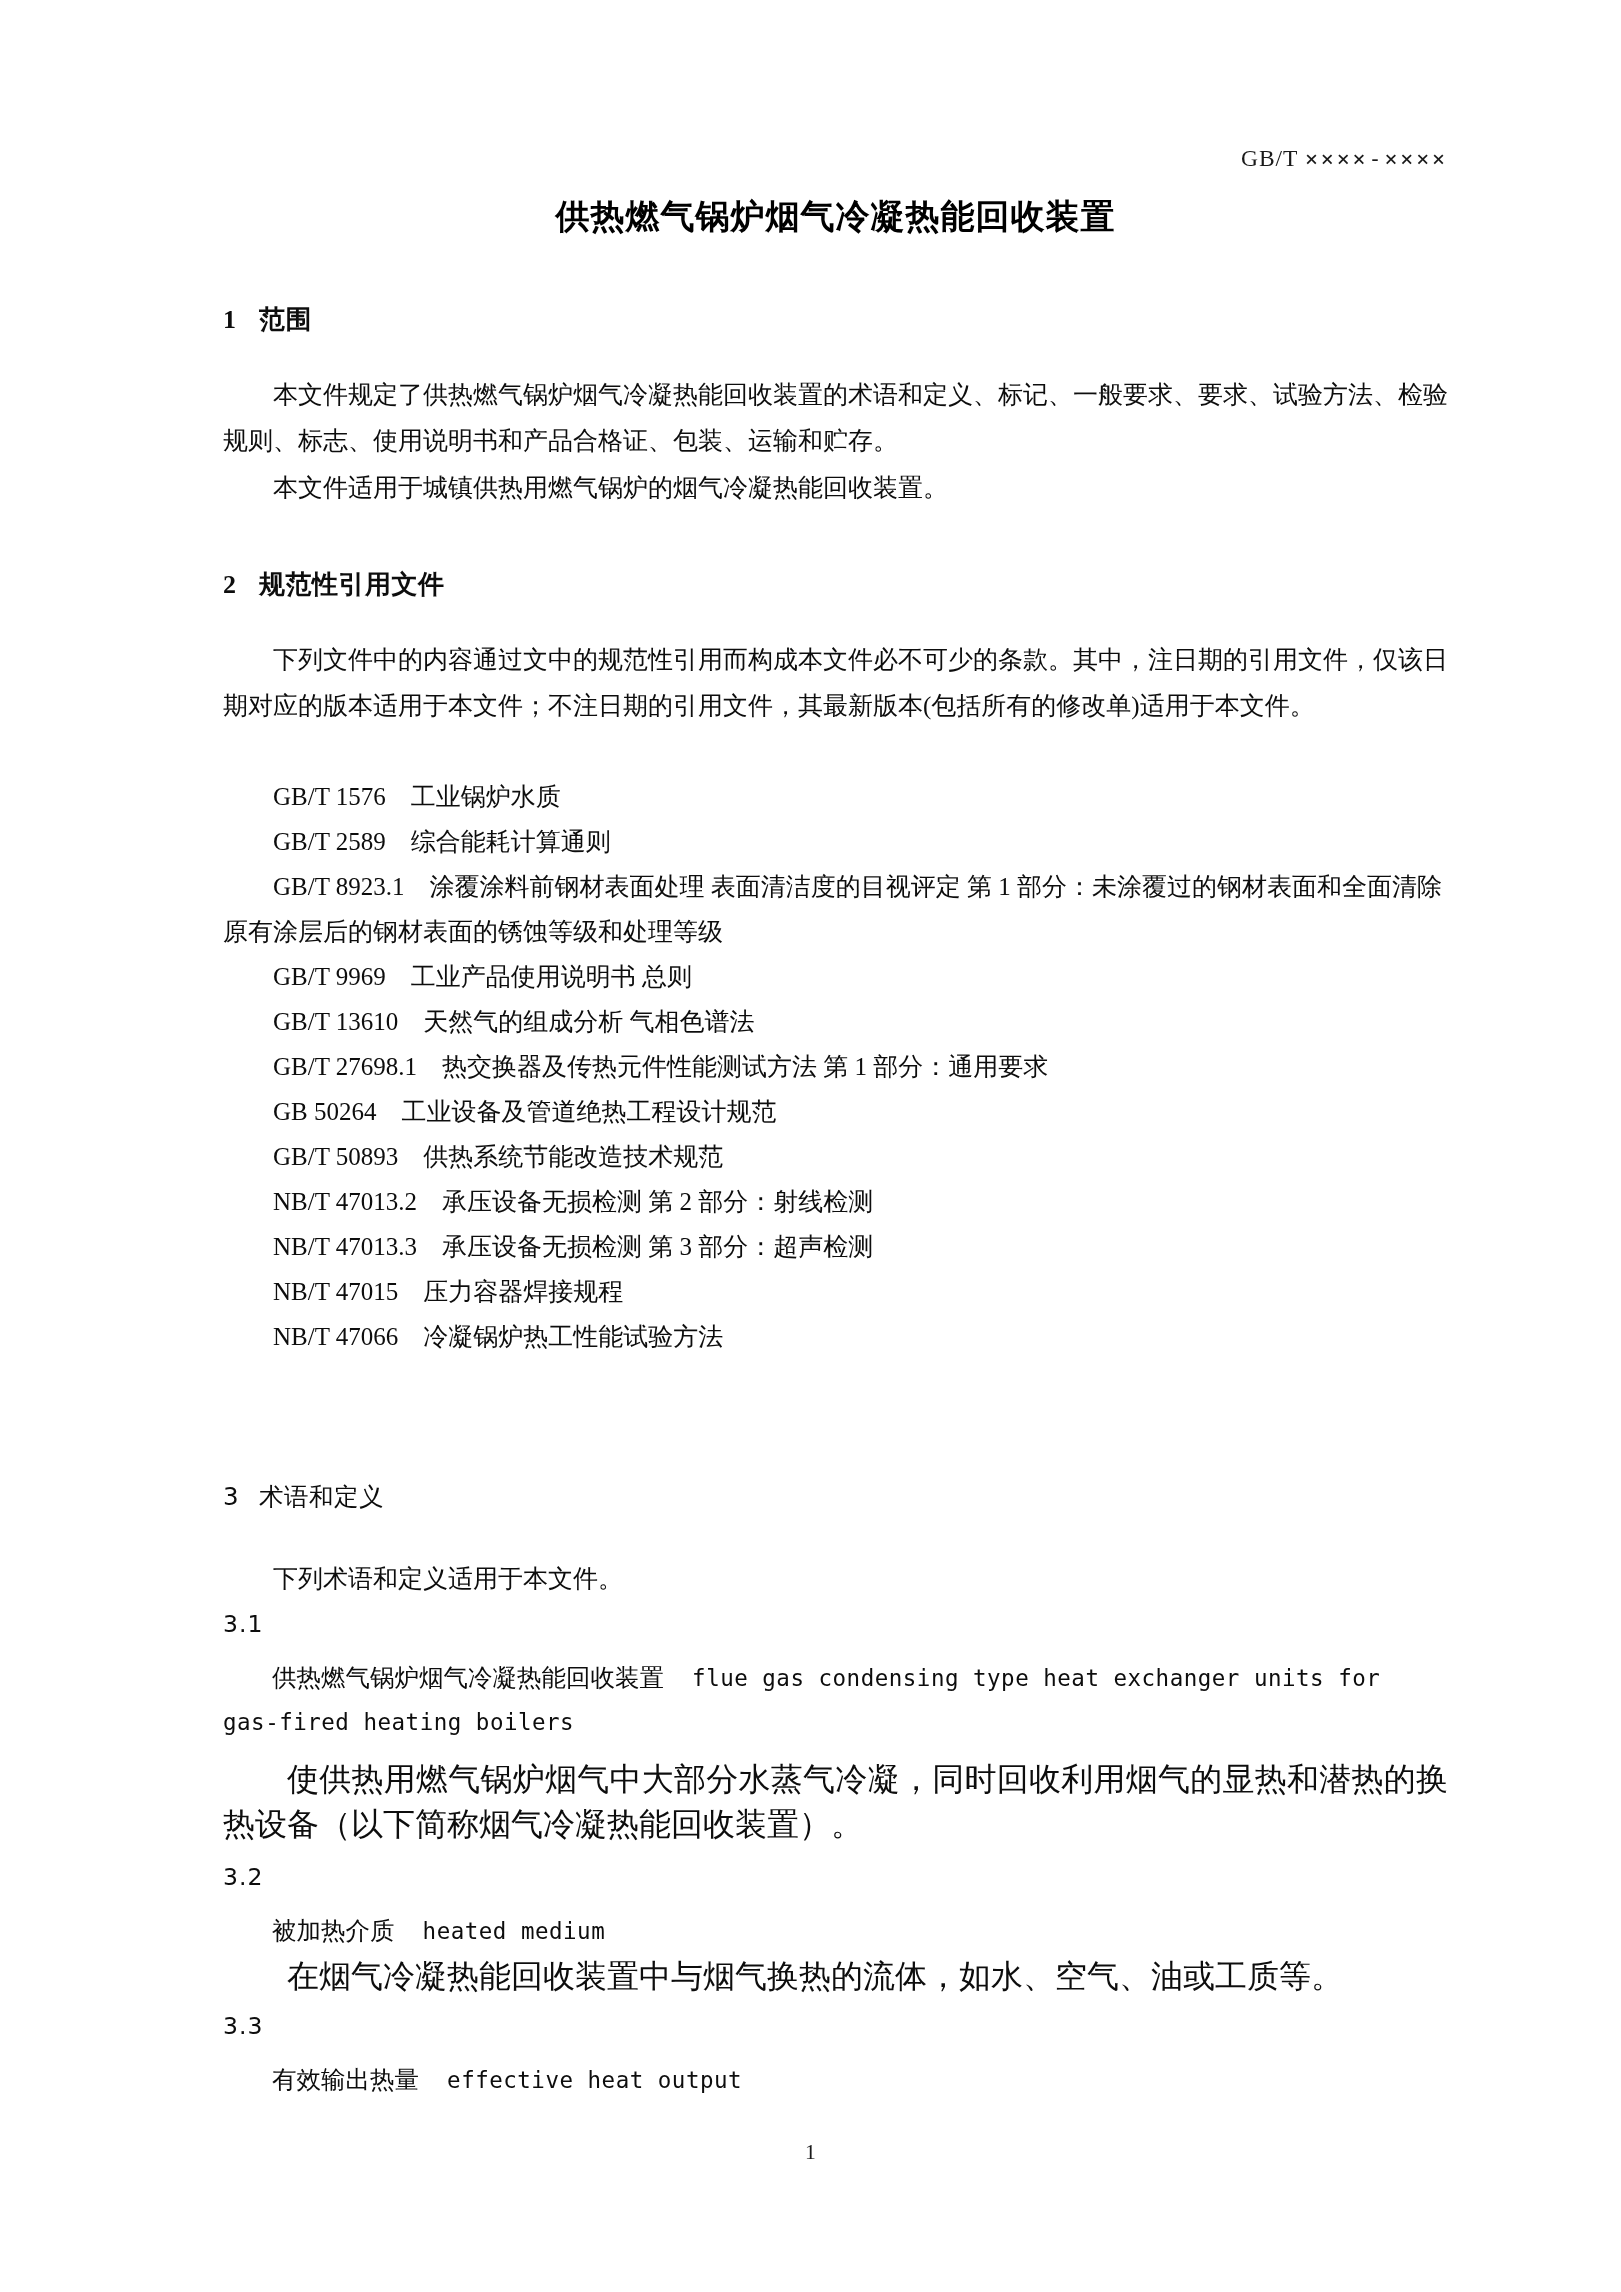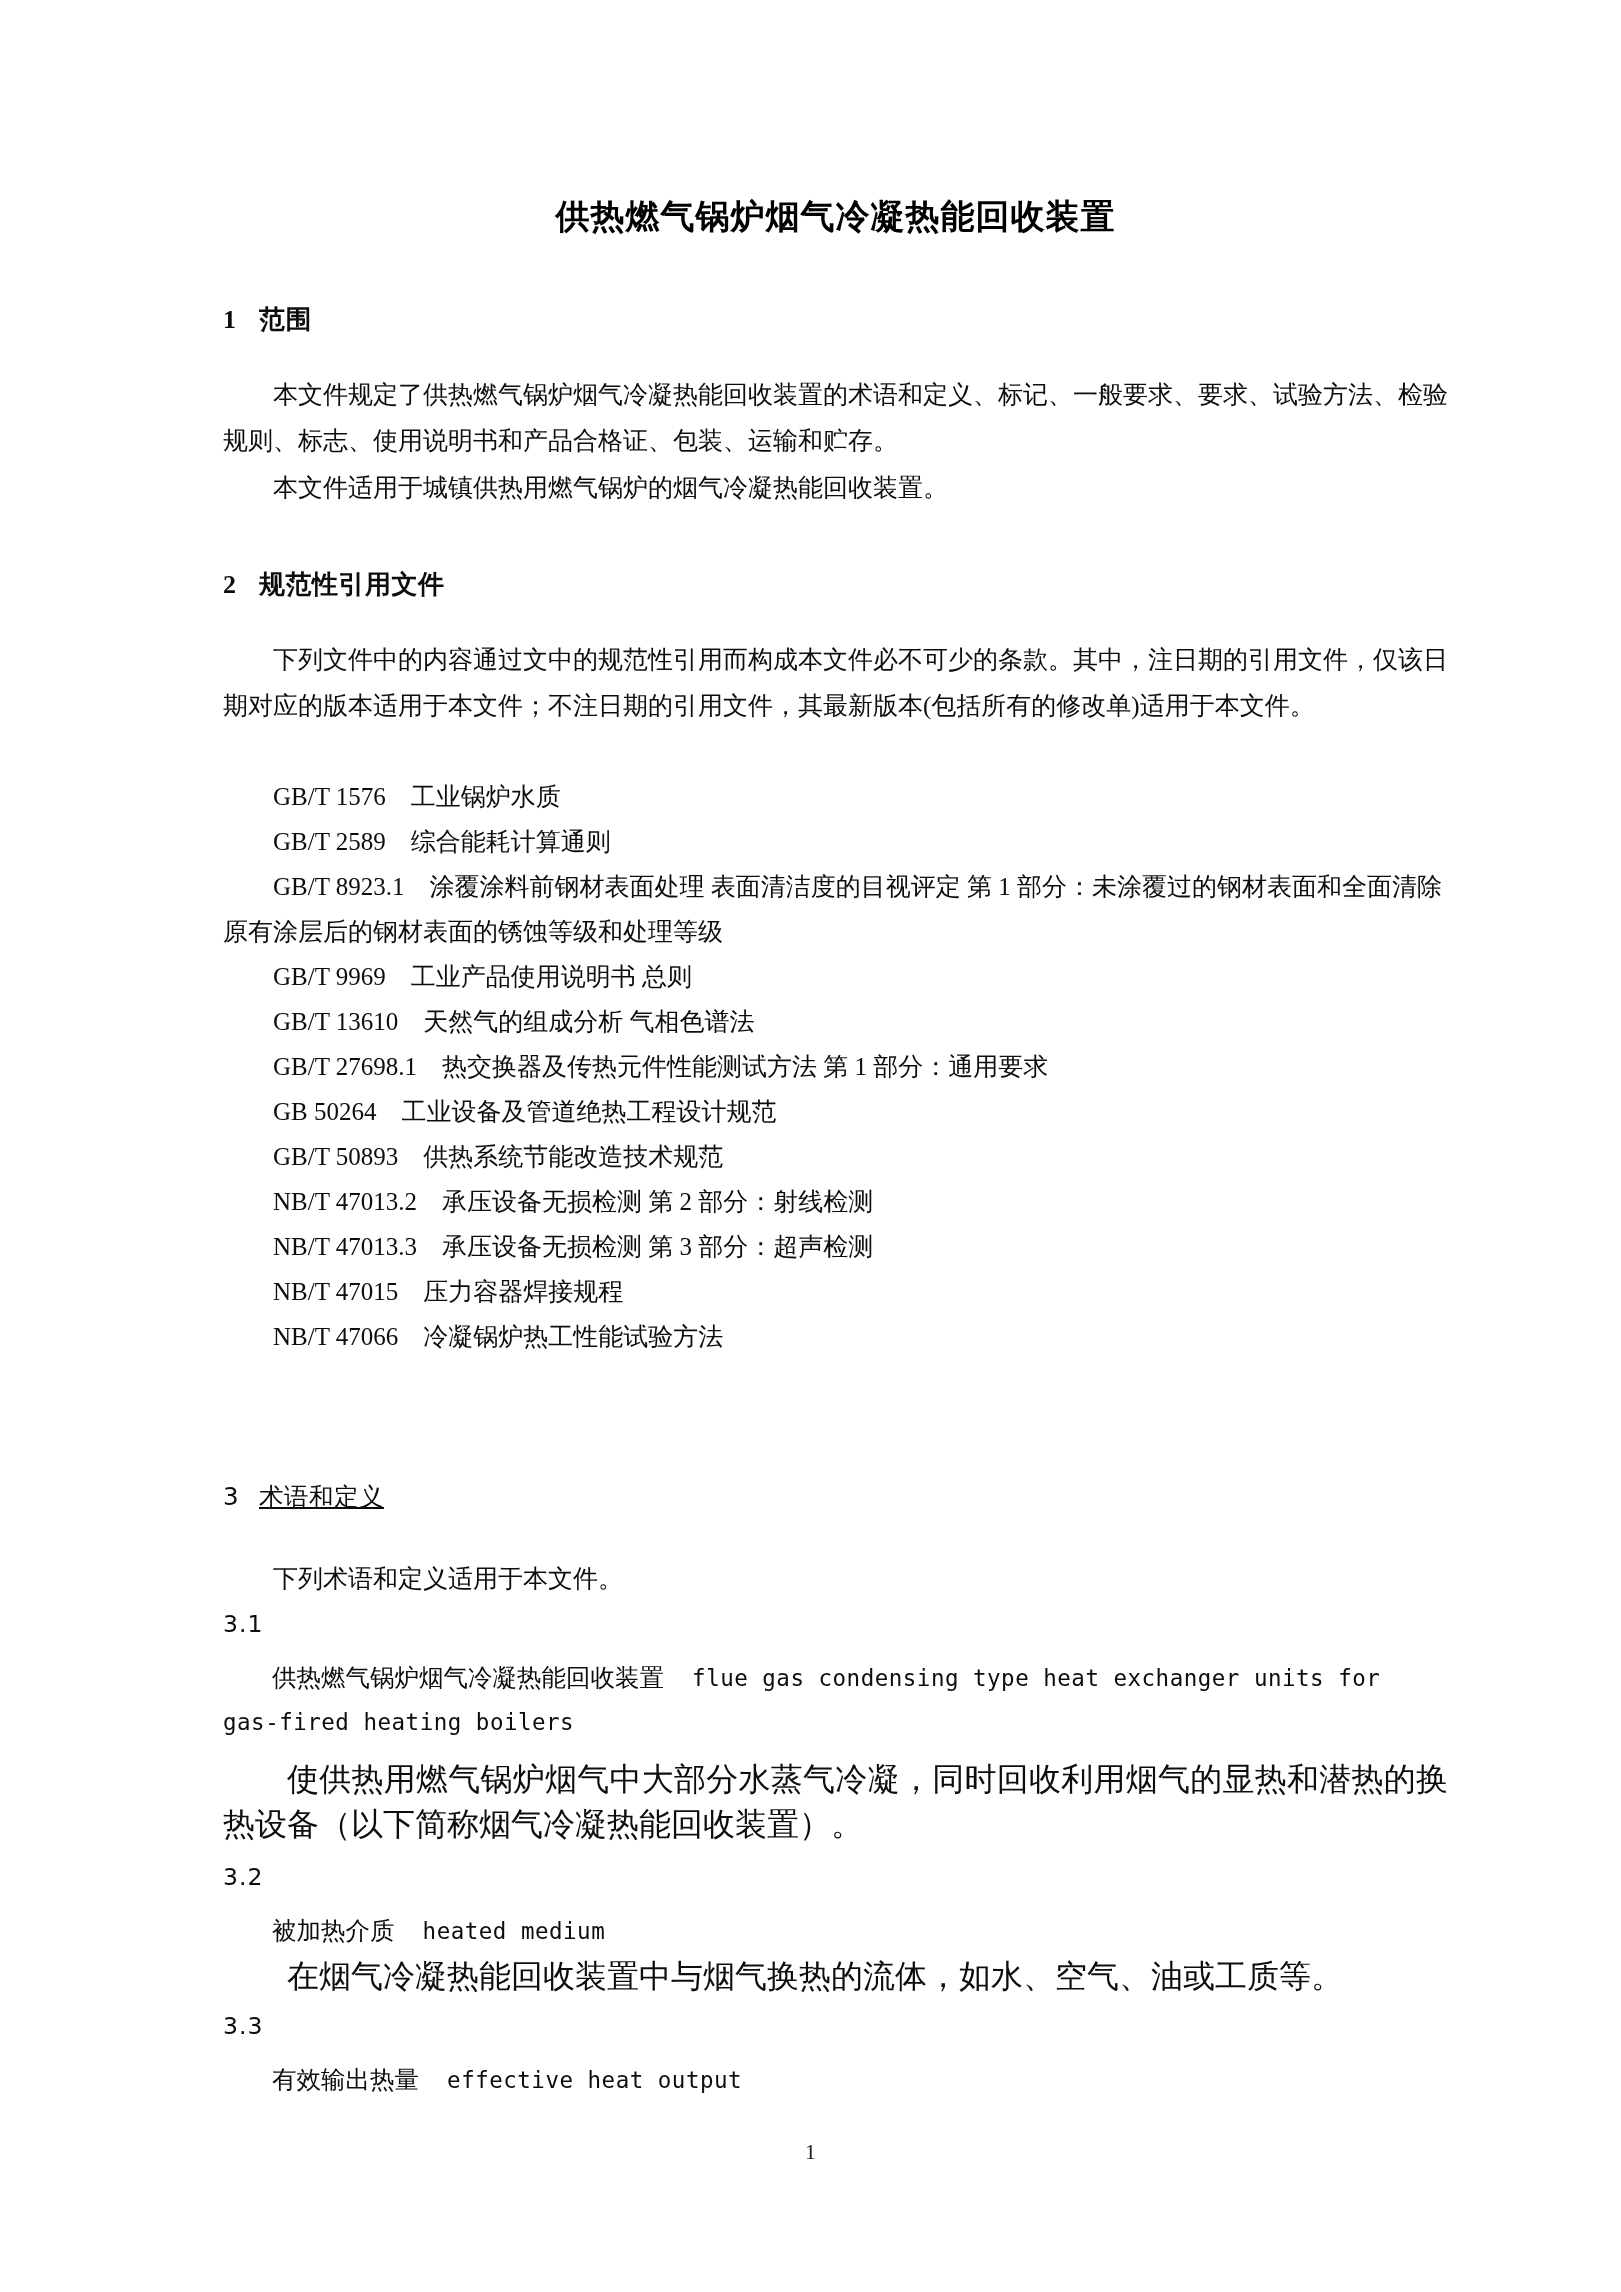--- a/index.html
+++ b/index.html
@@ -68,21 +68,20 @@
     min-width: 36px;
     font-family: "Liberation Serif", "DejaVu Serif", serif;
     font-weight: bold;
   }
 
   .h1-clause-light {
     font-family: "DejaVu Sans", "Liberation Sans", sans-serif;
     font-weight: normal;
     font-size: 24.5px;
     letter-spacing: 0.5px;
-    text-decoration: underline;
   }
   .h1-clause-light .num {
     display: inline-block;
     min-width: 36px;
     font-family: "DejaVu Sans", "Liberation Sans", sans-serif;
   }
 
   .para {
     font-family: "Liberation Serif", "DejaVu Serif", serif;
     font-size: 25px;
@@ -142,20 +141,24 @@
     font-family: "Liberation Serif", "DejaVu Serif", serif;
     font-size: 21.6px;
     color: #1a1a1a;
   }
 </style>
 </head>
 <body>
 
 <div class="page">
 
+  <div class="doc-header">
+    <span>GB/T</span>
+    <span class="xnum">××××-××××</span>
+  </div>
 
   <div class="doc-title">供热燃气锅炉烟气冷凝热能回收装置</div>
 
   <div class="block h1-clause" style="top:302px;">
     <span class="num">1</span><span>范围</span>
   </div>
 
   <div class="block para indent" style="top:372px;">本文件规定了供热燃气锅炉烟气冷凝热能回收装置的术语和定义、标记、一般要求、要求、试验方法、检验规则、标志、使用说明书和产品合格证、包装、运输和贮存。</div>
 
   <div class="block para indent" style="top:465px;">本文件适用于城镇供热用燃气锅炉的烟气冷凝热能回收装置。</div>

